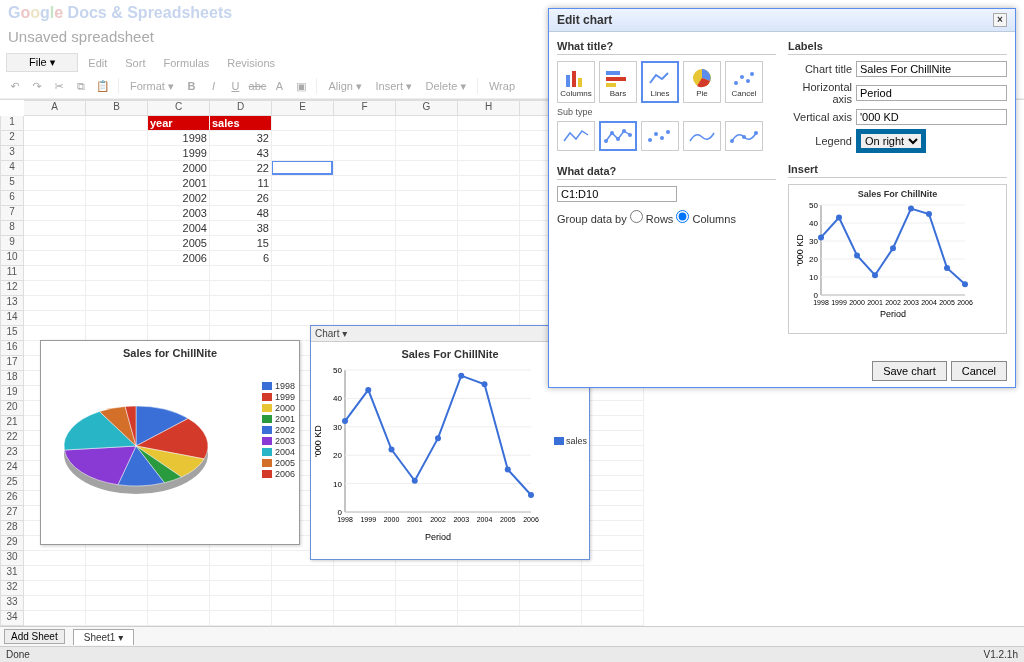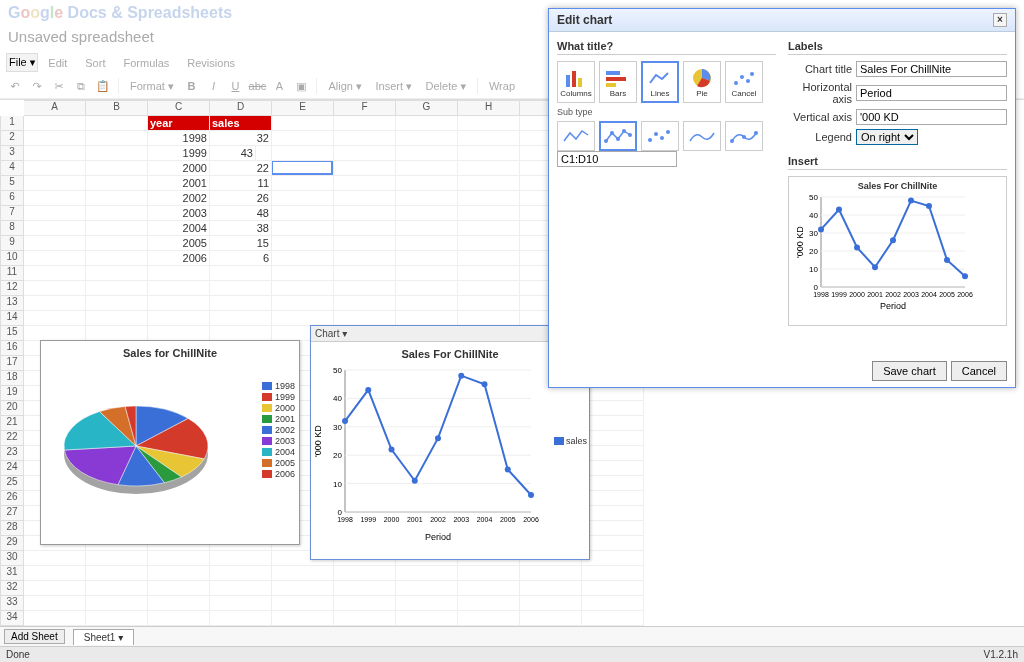--- a/index.html
+++ b/index.html
@@ -6,21 +6,21 @@
 body { width:1024px; height:662px; background:#fff; overflow:hidden; position:relative; font-size:11px; color:#333; }
 .header { padding:4px 8px; }
 .logo { font-size:16px; }
 .logo .g1{color:#c6d5ed;font-weight:bold;} .logo .r{color:#edc6c6;font-weight:bold;}
 .logo .y{color:#ede4c6;font-weight:bold;} .logo .b{color:#c6d5ed;font-weight:bold;}
 .logo .gr{color:#c6e4c6;font-weight:bold;}
 .logo .suffix{color:#c6d5ed;font-weight:bold;}
 .doctitle { font-size:15px; color:#aaa; padding:2px 8px 6px; }
 .menubar { display:flex; align-items:center; gap:2px; padding:2px 6px; color:#aaa; }
 .menubar .item { padding:3px 8px; cursor:pointer; }
-.menubar .file-btn { border:1px solid #ddd; background:#f3f3f3; padding:2px 2px; font-size:11px; }
+.menubar .file-btn { border:1px solid #ddd; background:#f3f3f3; padding:2px 22px; font-size:11px; }
 .toolbar { display:flex; align-items:center; gap:4px; padding:3px 6px; border-bottom:1px solid #eee; color:#aaa; }
 .toolbar .tb { width:18px; height:18px; display:inline-flex; align-items:center; justify-content:center; border:1px solid transparent; font-size:11px; }
 .toolbar .txtbtn{padding:0 4px;font-size:11px;border:1px solid transparent;}
 .sep{width:1px;height:16px;background:#eee;margin:0 2px;}
 .grid-area { position:relative; height:540px; overflow:hidden; border-top:1px solid #ddd; }
 .colheads { display:flex; margin-left:24px; }
 .colheads div { width:62px; height:16px; border:1px solid #ddd; border-left:none; text-align:center; font-size:10px; background:#f7f7f7; color:#555;}
 .rows { display:flex; }
 .rownums { width:24px; }
 .rownums div { height:15px; border:1px solid #ddd; border-top:none; text-align:center; font-size:10px; background:#f7f7f7; color:#555;}
@@ -45,21 +45,21 @@
 .type-row{ display:flex; gap:4px; margin-bottom:4px;}
 .type-btn{ width:38px; height:42px; border:1px solid #ccc; display:flex; flex-direction:column; align-items:center; justify-content:center; font-size:8px; cursor:pointer; background:#fff;}
 .type-btn.sel{ border:2px solid #5b8def; }
 .type-btn .ic{height:22px;display:flex;align-items:center;justify-content:center;}
 .subtype-row{display:flex;gap:4px;margin-top:4px;}
 .subtype-btn{width:38px;height:30px;border:1px solid #ccc;cursor:pointer;display:flex;align-items:center;justify-content:center;}
 .subtype-btn.sel{border:2px solid #5b8def;}
 .field-row{display:flex;align-items:center;margin-bottom:4px;gap:4px;font-size:11px;}
 .field-row label{width:64px;text-align:right;}
 .field-row input[type=text]{flex:1;border:1px solid #aaa;padding:1px 3px;font-size:11px;}
-.field-row select{border:1px solid #0369a1;font-size:11px;}
+.field-row select{border:5px solid #0369a1;font-size:11px;}
 .range-input{width:120px;border:1px solid #aaa;padding:1px 3px;font-size:11px;margin-bottom:8px;}
 .radio-row{font-size:11px;margin-bottom:6px;}
 .check-row{font-size:11px;margin-bottom:2px;}
 .preview-box{border:1px solid #ccc;height:150px;position:relative;padding:4px;}
 .dialog-footer{position:absolute;bottom:6px;right:8px;display:flex;gap:4px;}
 .dialog-footer button{border:1px solid #888;background:#eee;padding:3px 10px;font-size:11px;cursor:pointer;}
 .bottom-tabs{position:absolute;bottom:16px;left:0;right:0;height:20px;border-top:1px solid #ccc;display:flex;align-items:center;padding:0 4px;background:#f7f7f7;}
 .add-sheet{border:1px solid #aaa;background:#eee;padding:1px 6px;font-size:10px;margin-right:8px;cursor:pointer;}
 .sheet-tab{border:1px solid #aaa;border-bottom:none;background:#fff;padding:2px 10px;font-size:10px;cursor:pointer;}
 .status-bar{position:absolute;bottom:0;left:0;right:0;height:16px;background:#eaeaea;border-top:1px solid #ccc;display:flex;justify-content:space-between;padding:0 6px;font-size:10px;line-height:16px;}
@@ -515,21 +515,21 @@
         <div class="cell" style="left: 310px; top: 510px;"></div>
         <div class="cell" style="left: 372px; top: 510px;"></div>
         <div class="cell" style="left: 434px; top: 510px;"></div>
         <div class="cell" style="left: 496px; top: 510px;"></div>
         <div class="cell" style="left: 558px; top: 510px;"></div>
         <div class="cell hdr" style="left: 124px; top: 0px;">year</div>
         <div class="cell hdr" style="left: 186px; top: 0px;">sales</div>
         <div class="cell" style="left: 124px; top: 15px;">1998</div>
         <div class="cell" style="left: 186px; top: 15px;">32</div>
         <div class="cell" style="left: 124px; top: 30px;">1999</div>
-        <div class="cell" style="left: 170px; top: 30px;">43</div>
+        <div class="cell" style="left: 186px; top: 30px;">43</div>
         <div class="cell" style="left: 124px; top: 45px;">2000</div>
         <div class="cell" style="left: 186px; top: 45px;">22</div>
         <div class="cell" style="left: 124px; top: 60px;">2001</div>
         <div class="cell" style="left: 186px; top: 60px;">11</div>
         <div class="cell" style="left: 124px; top: 75px;">2002</div>
         <div class="cell" style="left: 186px; top: 75px;">26</div>
         <div class="cell" style="left: 124px; top: 90px;">2003</div>
         <div class="cell" style="left: 186px; top: 90px;">48</div>
         <div class="cell" style="left: 124px; top: 105px;">2004</div>
         <div class="cell" style="left: 186px; top: 105px;">38</div>
@@ -735,21 +735,27 @@
           </div>
         <div class="subtype-btn">
             <svg width="28" height="18">
               <path d="M2,14 Q8,4 14,10 T26,6" fill="none" stroke="#5b8def" stroke-width="1.5"></path>
               <circle cx="2" cy="14" r="2" fill="#5b8def"></circle>
               <circle cx="14" cy="10" r="2" fill="#5b8def"></circle>
               <circle cx="26" cy="6" r="2" fill="#5b8def"></circle>
             </svg>
           </div>
       </div>
+      <div class="section-label" style="margin-top:14px;">What data?</div>
       <input type="text" class="range-input" value="C1:D10" style="">
+      <div class="radio-row">
+        <span>Group data by</span>
+        <input type="radio" name="gb" style=""> <span>Rows</span>
+        <input type="radio" name="gb" checked="" style=""> <span>Columns</span>
+      </div>
     </div>
     <div class="dcol">
       <div class="section-label">Labels</div>
       <div class="field-row">
           <label>Chart title</label>
           <input type="text" value="Sales For ChillNite" style="">
         </div>
       <div class="field-row">
           <label>Horizontal axis</label>
           <input type="text" value="Period" style="">

